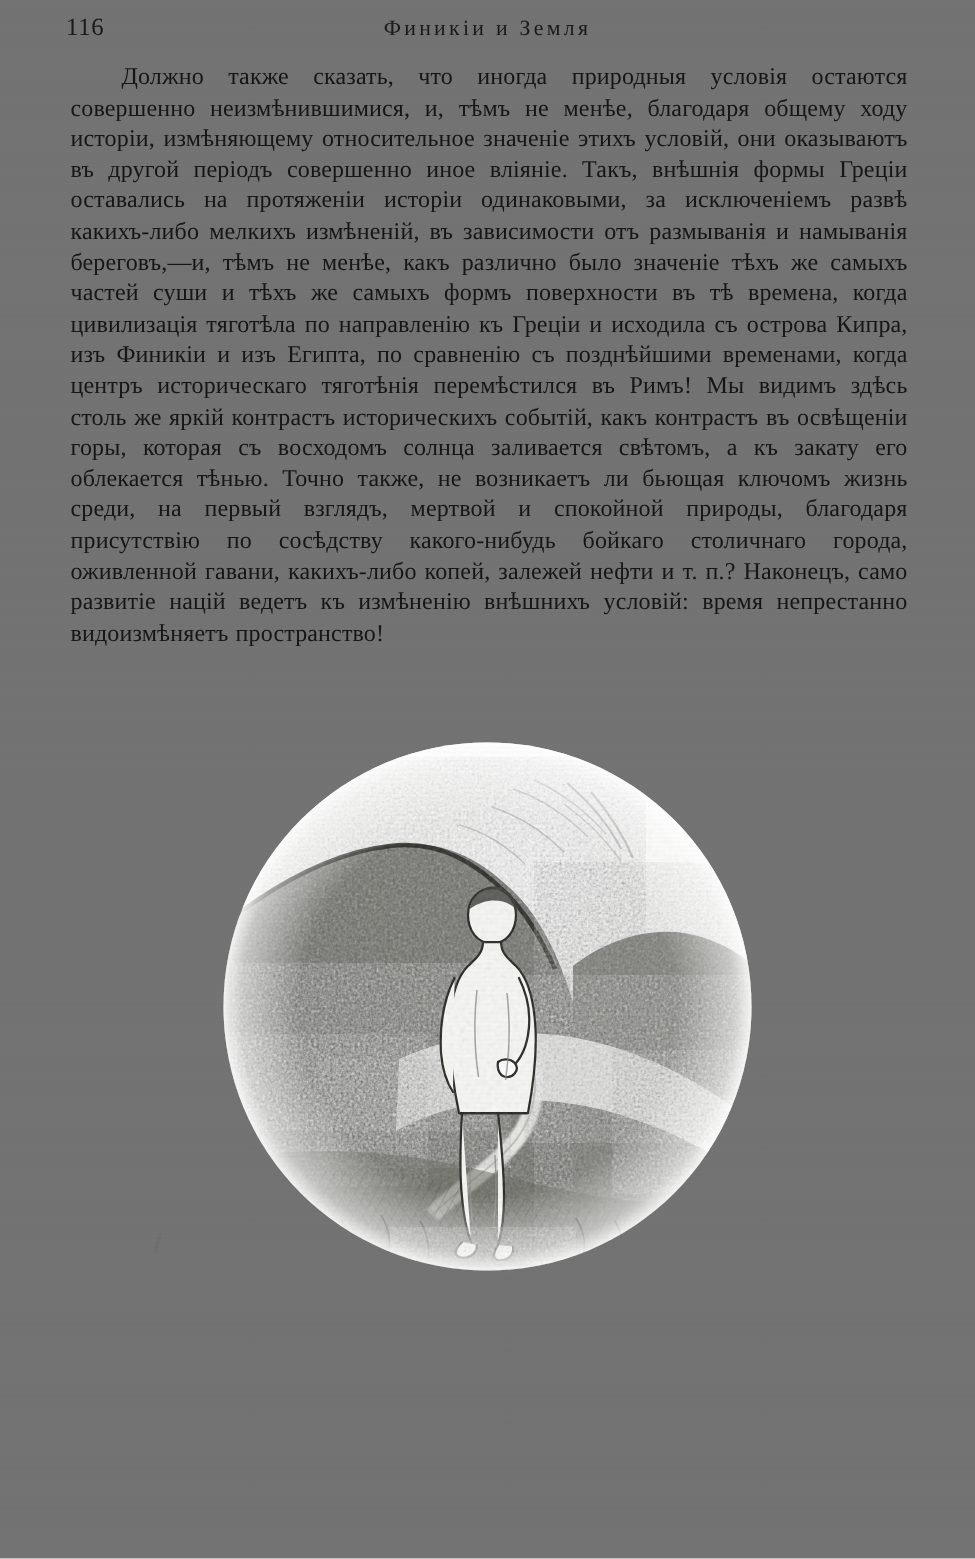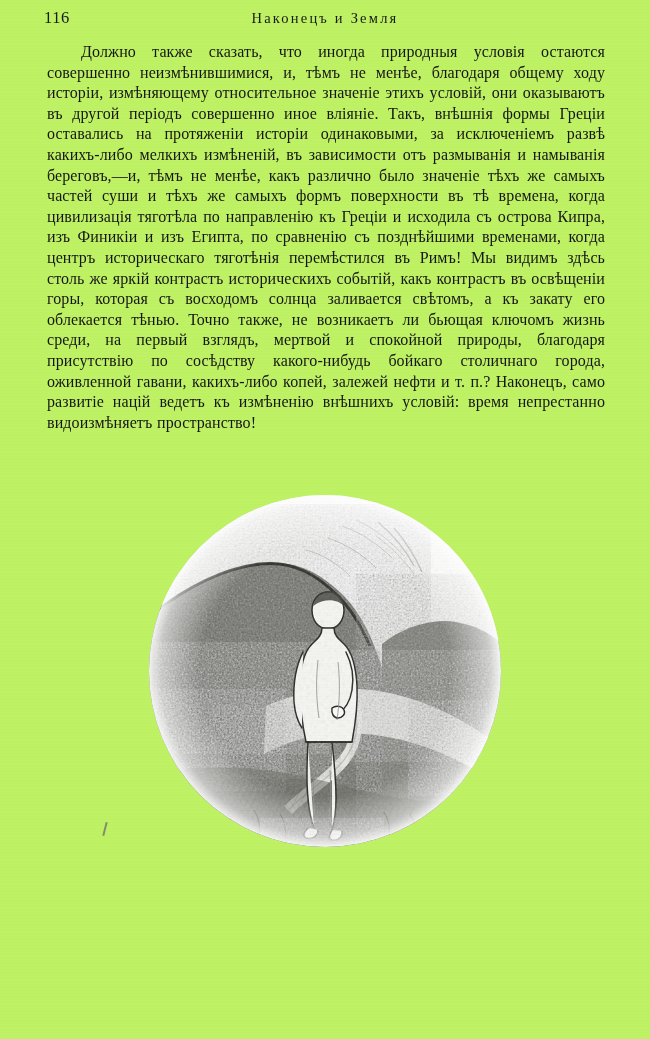--- a/index.html
+++ b/index.html
@@ -11,21 +11,21 @@
     width: 650px;
     height: 1039px;
     position: relative;
     font-family: "Liberation Serif", serif;
     color: #1b1b1b;
     overflow: hidden;
   }
   .page {
     position: absolute;
     inset: 0;
-    background: #bef264;
+    background: #737373;
   }
   
   .page::after {
     content: "";
     position: absolute;
     inset: 0;
     pointer-events: none;
     background:
       repeating-linear-gradient(0deg, rgba(0,0,0,0.012) 0px, rgba(0,0,0,0.012) 1px, rgba(0,0,0,0) 1px, rgba(0,0,0,0) 3px);
     opacity: .7;
@@ -97,21 +97,21 @@
     opacity: .75;
   }
 </style>
 </head>
 <body>
 
 <div class="page">
 
   <div class="header">
     <div class="folio">116</div>
-    <div class="running-title">Наконецъ и Земля</div>
+    <div class="running-title">Финикіи и Земля</div>
   </div>
 
   <div class="body-text">
     <p>Должно также сказать, что иногда природныя условія остаются совершенно неизмѣнившимися, и, тѣмъ не менѣе, благодаря общему ходу исторіи, измѣняющему относительное значеніе этихъ условій, они оказываютъ въ другой періодъ совершенно иное вліяніе. Такъ, внѣшнія формы Греціи оставались на протяженіи исторіи одинаковыми, за исключеніемъ развѣ какихъ-либо мелкихъ измѣненій, въ зависимости отъ размыванія и намыванія береговъ,—и, тѣмъ не менѣе, какъ различно было значеніе тѣхъ же самыхъ частей суши и тѣхъ же самыхъ формъ поверхности въ тѣ времена, когда цивилизація тяготѣла по направленію къ Греціи и исходила съ острова Кипра, изъ Финикіи и изъ Египта, по сравненію съ позднѣйшими временами, когда центръ историческаго тяготѣнія перемѣстился въ Римъ! Мы видимъ здѣсь столь же яркій контрастъ историческихъ событій, какъ контрастъ въ освѣщеніи горы, которая съ восходомъ солнца заливается свѣтомъ, а къ закату его облекается тѣнью. Точно также, не возникаетъ ли бьющая ключомъ жизнь среди, на первый взглядъ, мертвой и спокойной природы, благодаря присутствію по сосѣдству какого-нибудь бойкаго столичнаго города, оживленной гавани, какихъ-либо копей, залежей нефти и т. п.? Наконецъ, само развитіе націй ведетъ къ измѣненію внѣшнихъ условій: время непрестанно видоизмѣняетъ пространство!</p>
   </div>
 
   <div class="figure">
     <div class="vignette">
       <svg width="358" height="358" viewBox="0 0 358 358" xmlns="http://www.w3.org/2000/svg" aria-hidden="true">
         <defs>

